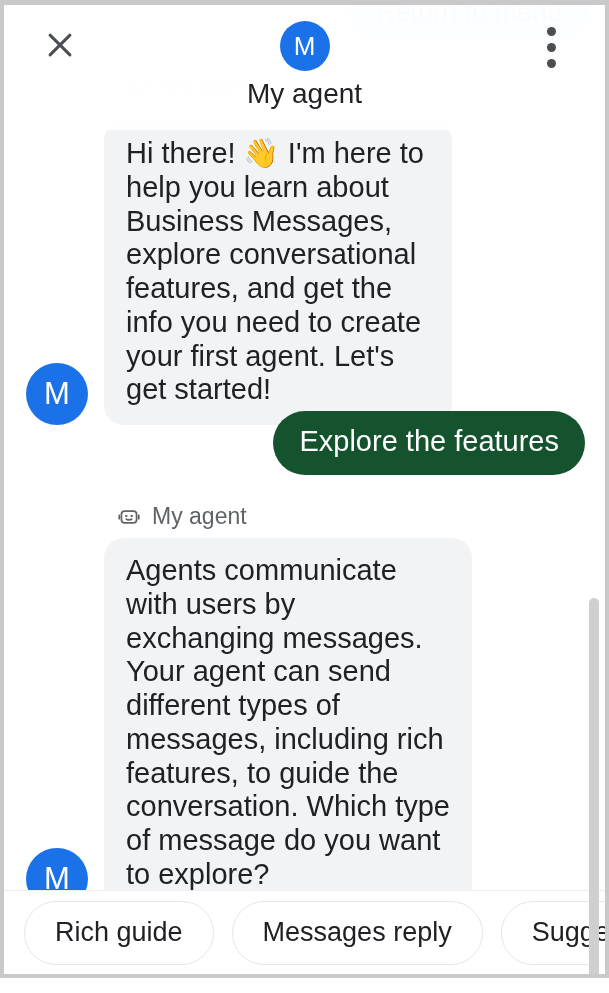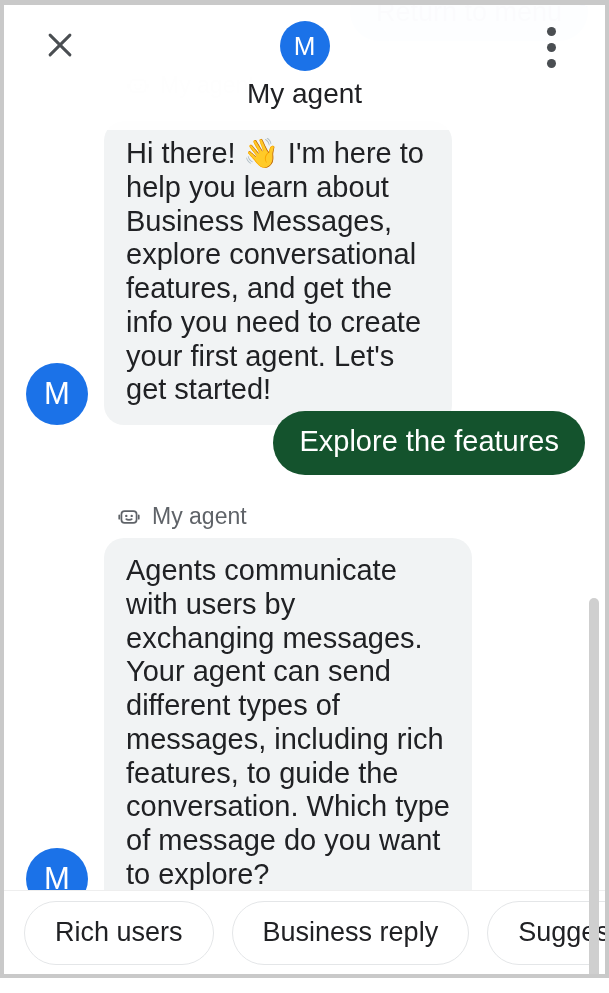--- a/index.html
+++ b/index.html
@@ -361,24 +361,24 @@
         <span style="display:flex;flex-direction:column;align-items:center;">
           <i class="dot"></i>
           <i class="dot"></i>
           <i class="dot"></i>
         </span>
       </div>
     </div>
 
     <div class="chips-bar">
       <div class="chip">
-        <span>Rich users</span>
+        <span>Rich guide</span>
       </div>
       <div class="chip">
-        <span>Business reply</span>
+        <span>Messages reply</span>
       </div>
       <div class="chip">
         <span>Suggested action</span>
       </div>
     </div>
 
   </div>
 
   <div class="scrollbar-track"></div>
   <div class="scrollbar-thumb"></div>

